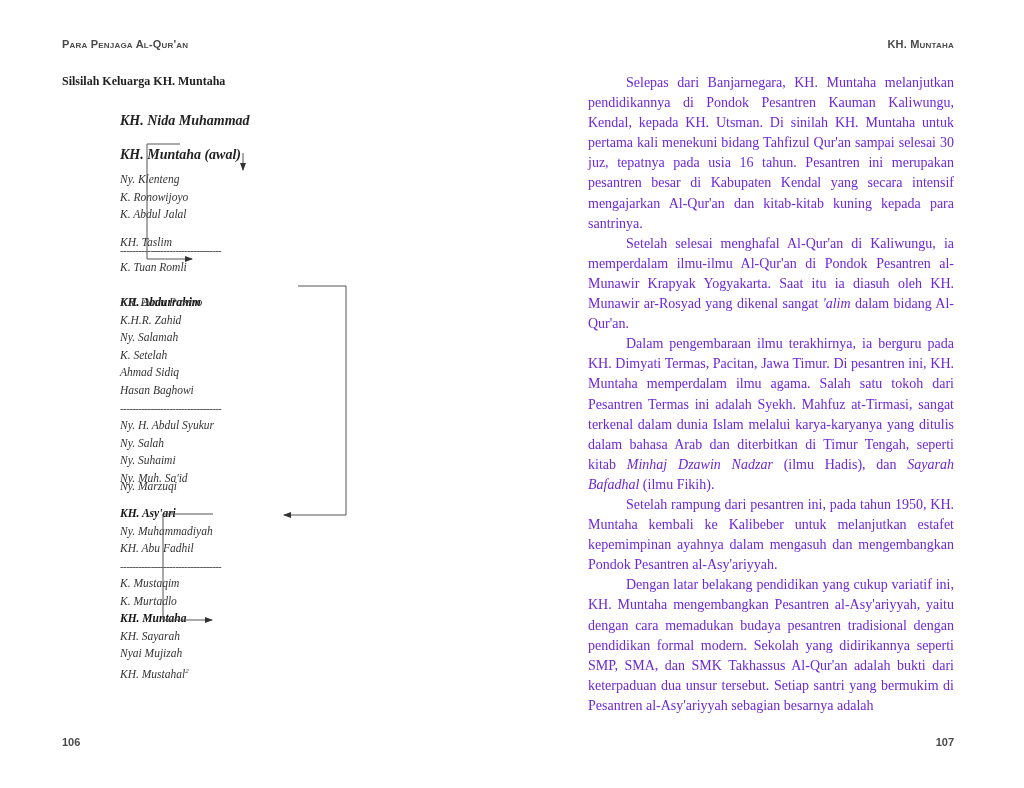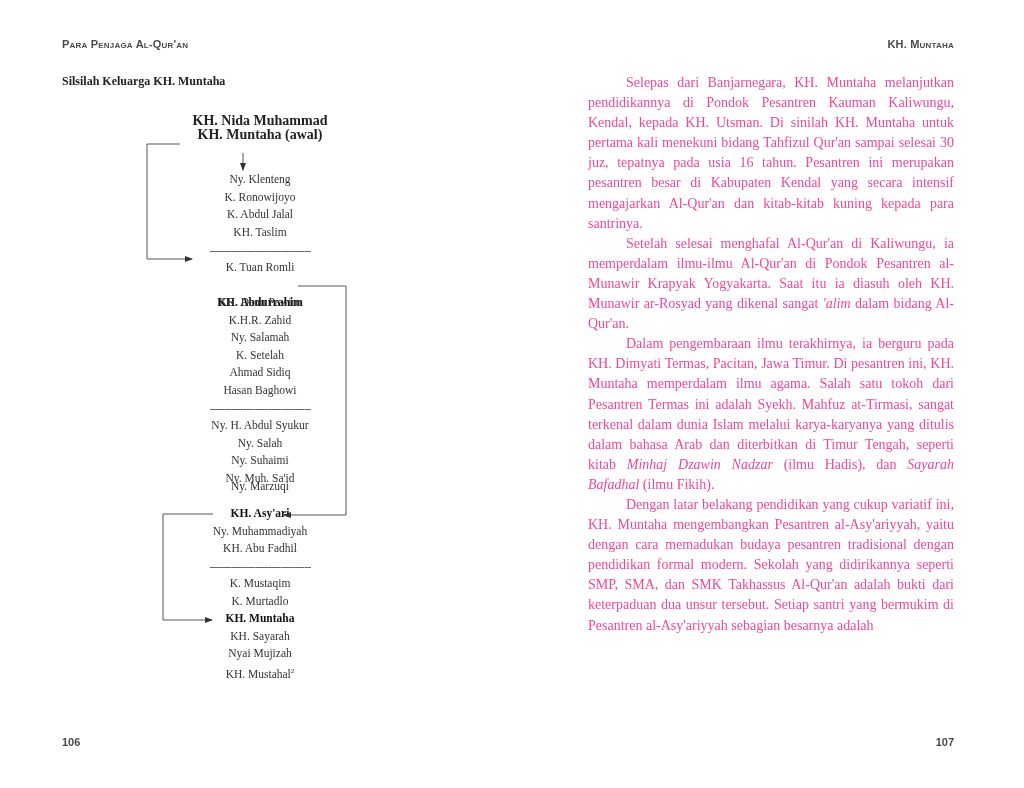--- a/index.html
+++ b/index.html
@@ -20,53 +20,53 @@
   .folio.left { left:62px; }
   .folio.right { right:70px; }
 
   .section-title {
     position:absolute; left:62px; top:74px; font-weight:bold; font-size:12px; color:#222;
   }
 
   
   .tree { position:absolute; left:120px; top:112px; width:280px; }
   .tree .line {
-    position:absolute; left:0; width:280px; text-align:center; font-size:11.5px; color:#333;
-    line-height:17.6px; white-space:nowrap;
+    position:absolute; left:0; width:280px; font-size:11.5px; color:#333;
+    line-height:17.6px; white-space:nowrap;font-style:italic;
   }
   .tree .top { font-weight:bold; font-size:14px; color:#222; }
   .tree .bold { font-weight:bold; color:#111; }
   .tree .sep { font-size:11px; letter-spacing:-0.6px; color:#333; }
   .tree sup { font-size:7px; }
 
   svg.connectors { position:absolute; left:0; top:0; width:1024px; height:788px; pointer-events:none; }
 
   
   .body-text {
     position:absolute; left:588px; top:73px; width:366px;
-    font-size:14px; line-height:20.1px; color:#ec4899; text-align:justify;
+    font-size:14px; line-height:20.1px; color:#6d28d9; text-align:justify;
   }
   .body-text p { margin:0; text-indent:38px; }
 </style>
 </head>
 <body>
 
 <div class="running-head left">Para Penjaga Al-Qur'an</div>
 <div class="running-head right">KH. Muntaha</div>
 
 <div class="section-title">Silsilah Keluarga KH. Muntaha</div>
 
 <div class="tree">
   <div class="line top" style="top:0px">KH. Nida Muhammad</div>
-  <div class="line top" style="top:14px">KH. Muntaha (awal)</div>
+  <div class="line top" style="top:34px">KH. Muntaha (awal)</div>
 
   <div class="line" style="top:59px">Ny. Klenteng</div>
   <div class="line" style="top:77px">K. Ronowijoyo</div>
   <div class="line" style="top:94px">K. Abdul Jalal</div>
-  <div class="line" style="top:112px">KH. Taslim</div>
+  <div class="line" style="top:122px">KH. Taslim</div>
   <div class="line sep" style="top:130px">---------------------------------</div>
 
   <div class="line" style="top:147px">K. Tuan Romli</div>
   <div class="line bold" style="top:182px">KH. Abdurrahim</div>
   <div class="line" style="top:182px">KR. Danu Pawiro</div>
   <div class="line" style="top:200px">K.H.R. Zahid</div>
   <div class="line" style="top:217px">Ny. Salamah</div>
   <div class="line" style="top:235px">K. Setelah</div>
   <div class="line" style="top:252px">Ahmad Sidiq</div>
   <div class="line" style="top:270px">Hasan Baghowi</div>
@@ -103,17 +103,18 @@
 
   <polyline points="298,286 346,286 346,515 284,515" fill="none" stroke="#555" stroke-width="1" marker-end="url(#arr)"></polyline>
 
   <polyline points="213,514 163,514 163,620 212,620" fill="none" stroke="#555" stroke-width="1" marker-end="url(#arr)"></polyline>
 </svg>
 
 <div class="body-text">
   <p>Selepas dari Banjarnegara, KH. Muntaha melanjutkan pendidikannya di Pondok Pesantren Kauman Kaliwungu, Kendal, kepada KH. Utsman. Di sinilah KH. Muntaha untuk pertama kali menekuni bidang Tahfizul Qur'an sampai selesai 30 juz, tepatnya pada usia 16 tahun. Pesantren ini merupakan pesantren besar di Kabupaten Kendal yang secara intensif mengajarkan Al-Qur'an dan kitab-kitab kuning kepada para santrinya.</p>
   <p><span>Setelah selesai menghafal Al-Qur'an di Kaliwungu, ia memperdalam ilmu-ilmu Al-Qur'an di Pondok Pesantren al-Munawir Krapyak Yogyakarta. Saat itu ia diasuh oleh KH. Munawir ar-Rosyad yang dikenal sangat</span> <i>'alim</i> <span>dalam bidang Al-Qur'an.</span></p>
   <p><span>Dalam pengembaraan ilmu terakhirnya, ia berguru pada KH. Dimyati Termas, Pacitan, Jawa Timur. Di pesantren ini, KH. Muntaha memperdalam ilmu agama. Salah satu tokoh dari Pesantren Termas ini adalah Syekh. Mahfuz at-Tirmasi, sangat terkenal dalam dunia Islam melalui karya-karyanya yang ditulis dalam bahasa Arab dan diterbitkan di Timur Tengah, seperti kitab</span> <i>Minhaj Dzawin Nadzar</i> <span>(ilmu Hadis), dan</span> <i>Sayarah Bafadhal</i> <span>(ilmu Fikih).</span></p>
+  <p>Setelah rampung dari pesantren ini, pada tahun 1950, KH. Muntaha kembali ke Kalibeber untuk melanjutkan estafet kepemimpinan ayahnya dalam mengasuh dan mengembangkan Pondok Pesantren al-Asy'ariyyah.</p>
   <p>Dengan latar belakang pendidikan yang cukup variatif ini, KH. Muntaha mengembangkan Pesantren al-Asy'ariyyah, yaitu dengan cara memadukan budaya pesantren tradisional dengan pendidikan formal modern. Sekolah yang didirikannya seperti SMP, SMA, dan SMK Takhassus Al-Qur'an adalah bukti dari keterpaduan dua unsur tersebut. Setiap santri yang bermukim di Pesantren al-Asy'ariyyah sebagian besarnya adalah</p>
 </div>
 
 <div class="folio left">106</div>
 <div class="folio right">107</div>
 
 </body></html>

